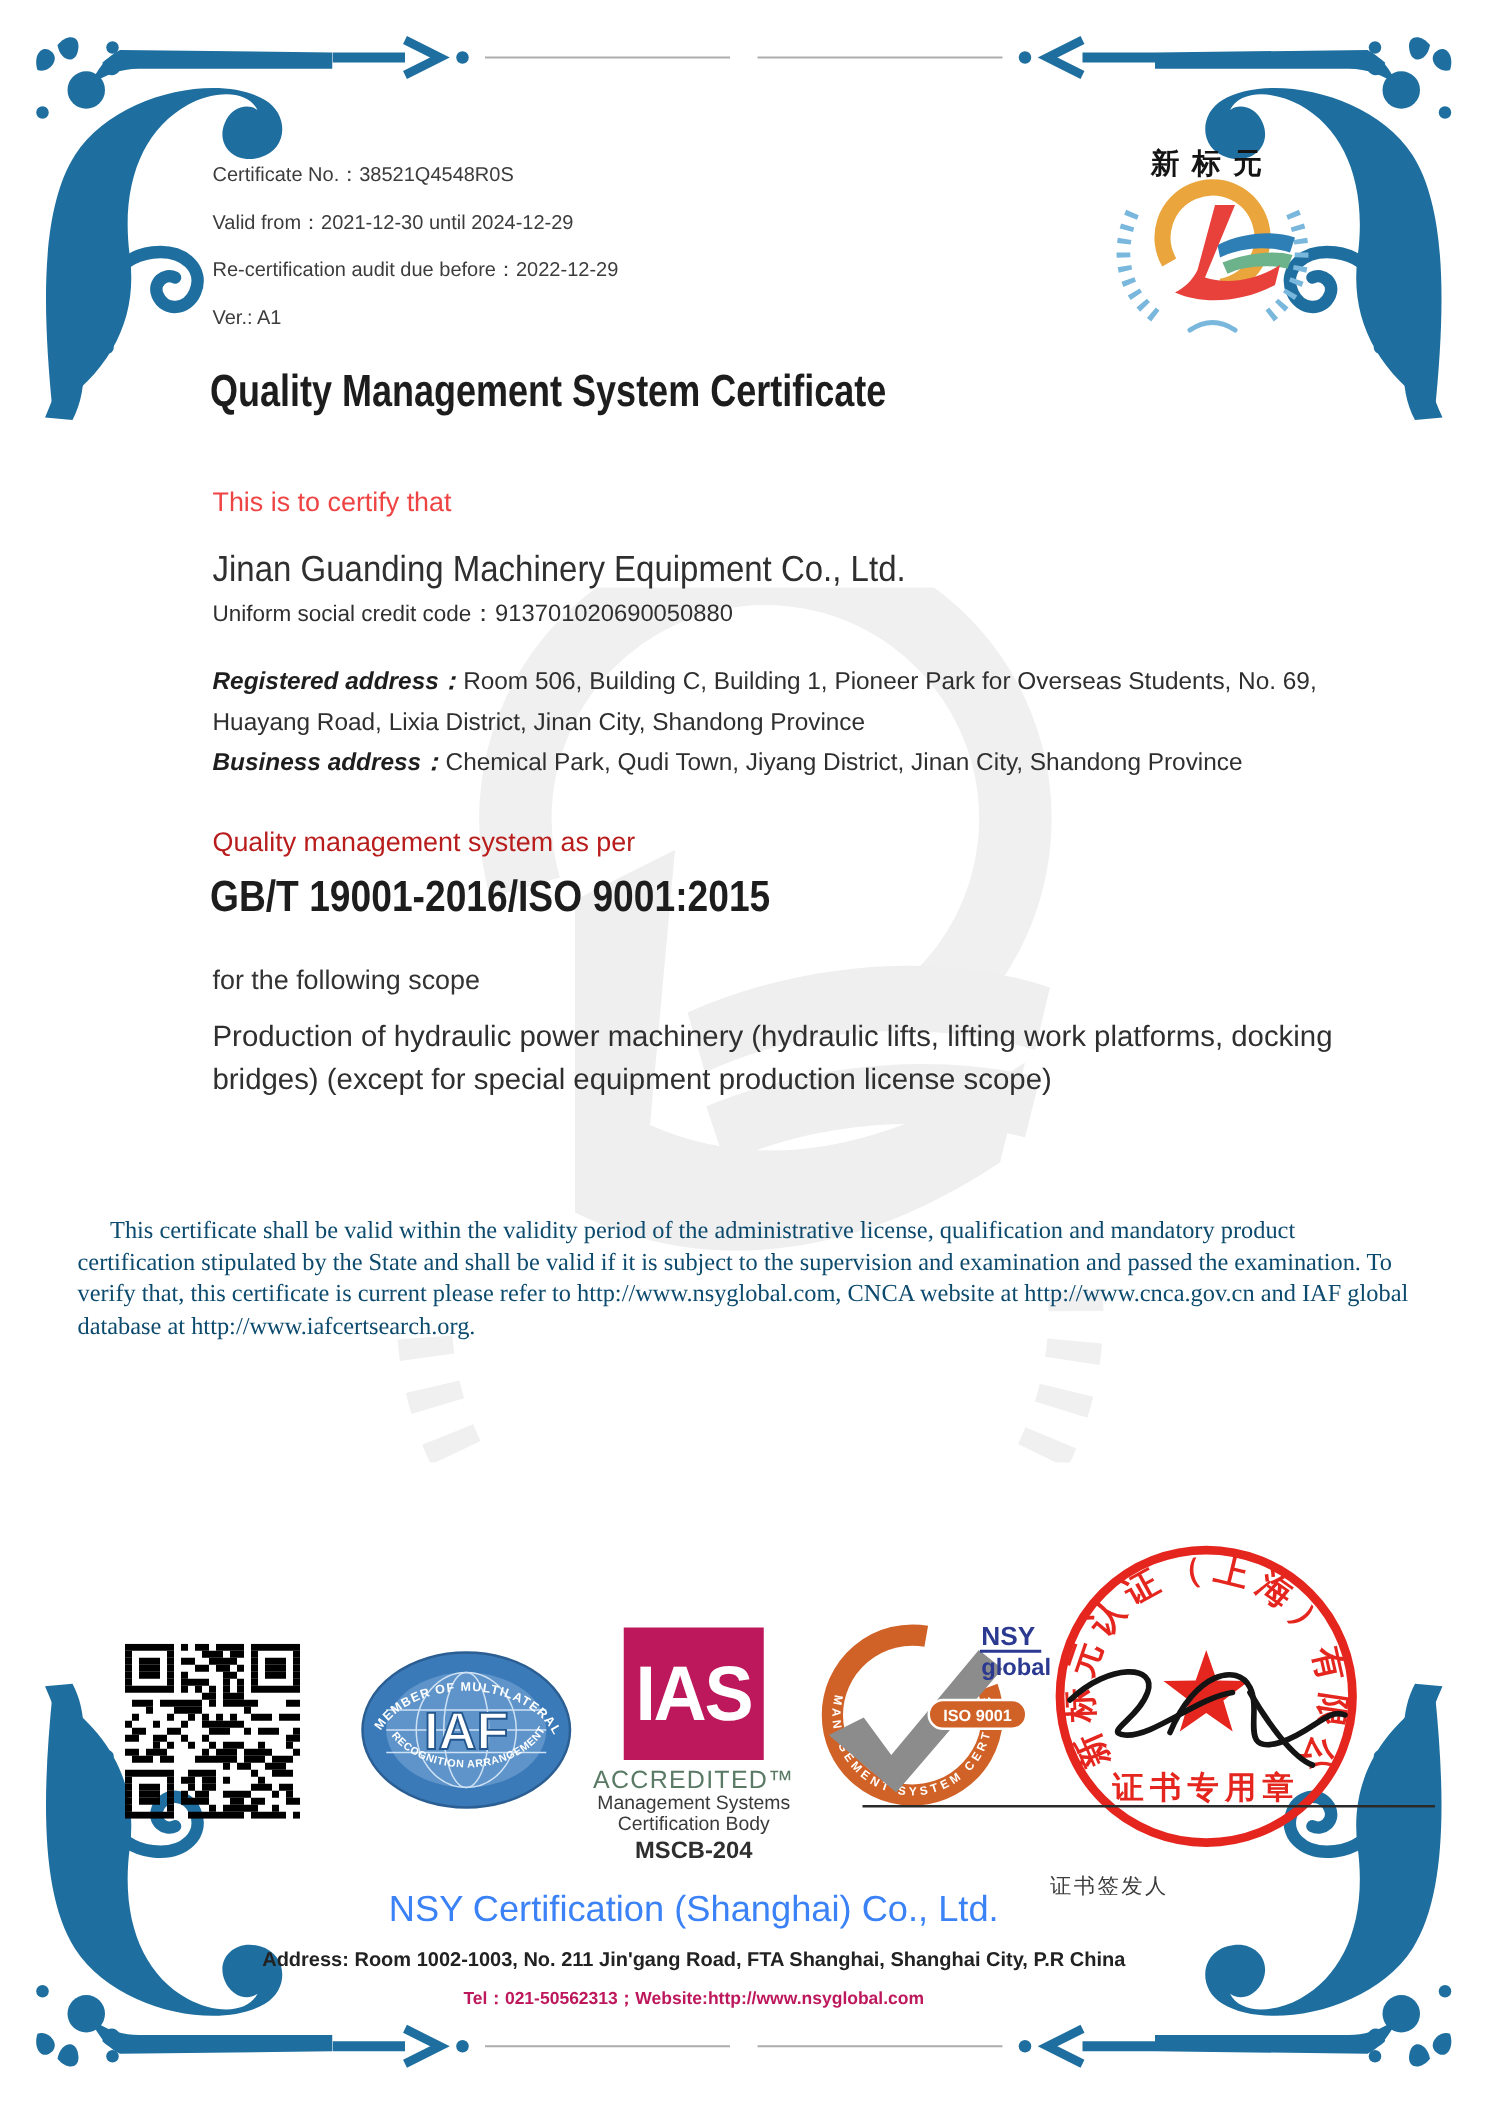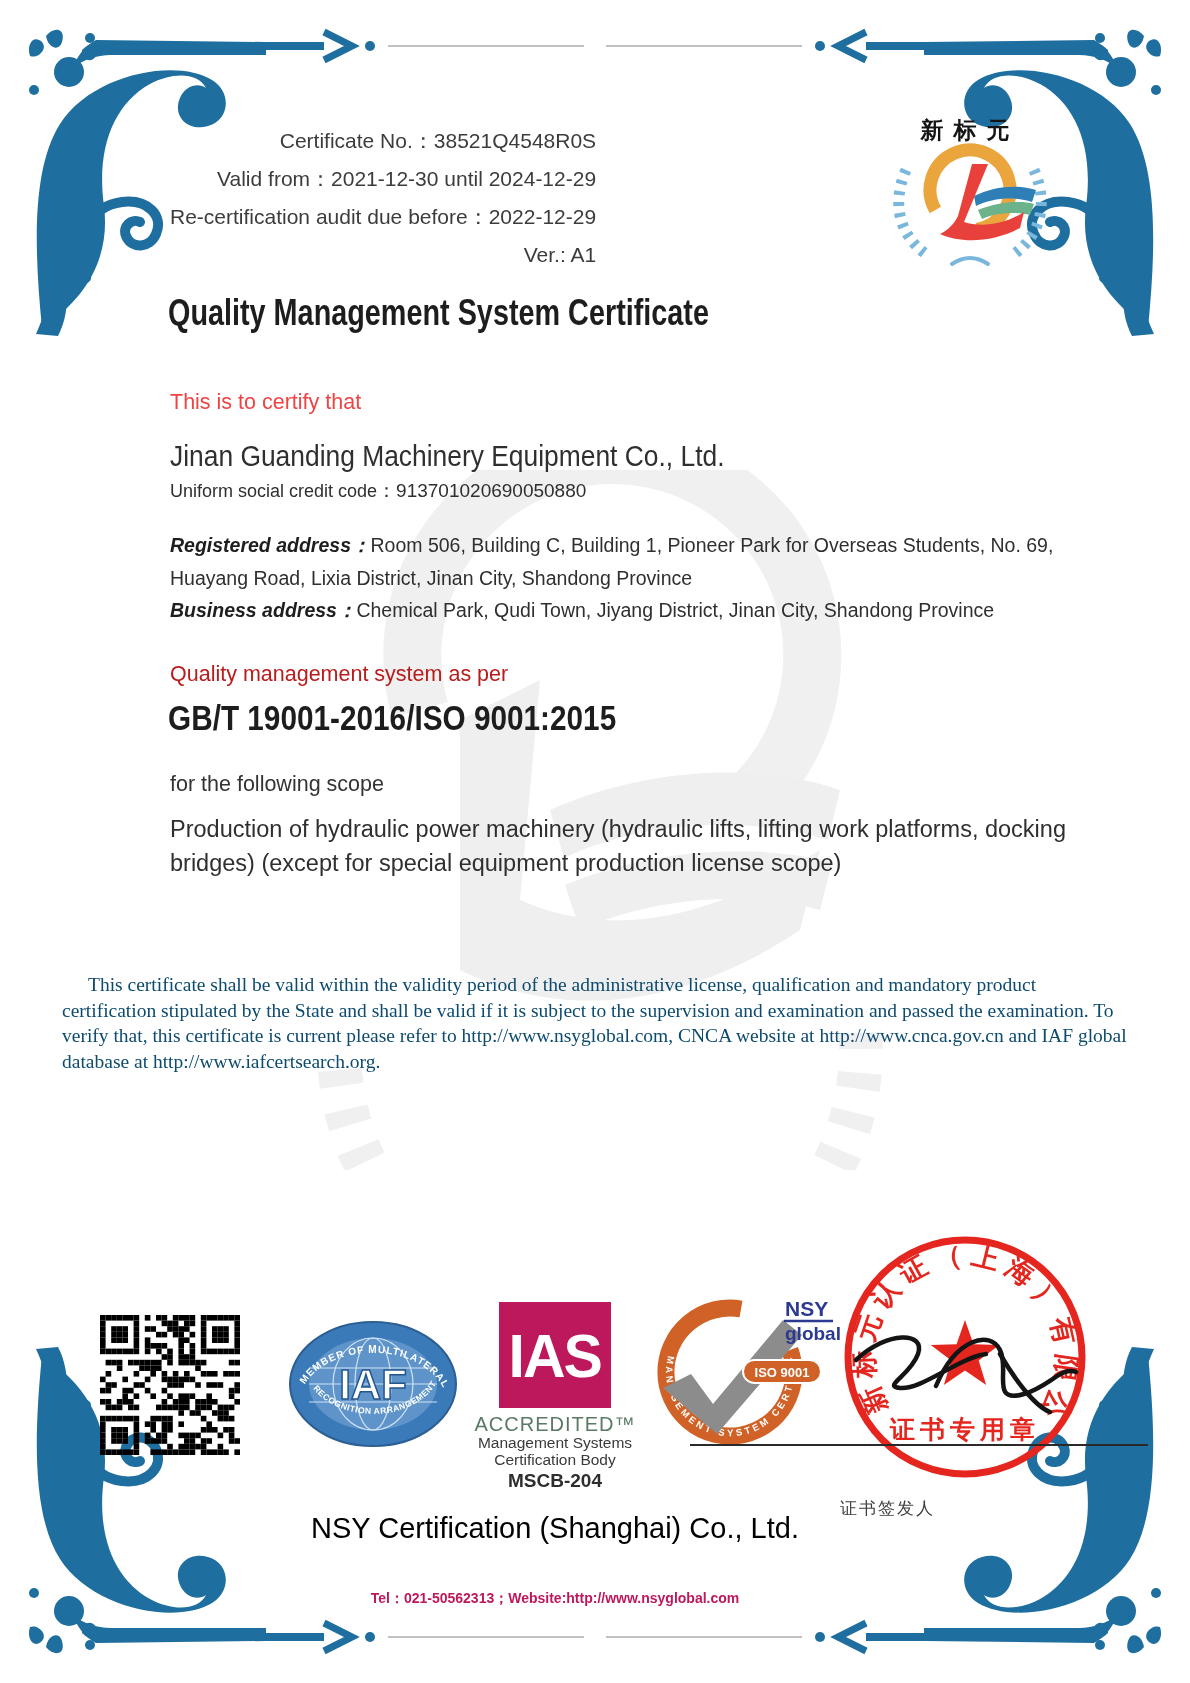--- a/index.html
+++ b/index.html
@@ -2,21 +2,21 @@
 <html><head>
 <meta charset="utf-8">
 <style>
   html,body{margin:0;padding:0;background:#fff;}
   #page{position:relative;width:1190px;height:1683px;background:#fff;overflow:hidden;
         font-family:"Liberation Sans",sans-serif;color:#3a3a3a;}
   .abs{position:absolute;}
   .z0{z-index:0;} .z1{z-index:1;} .z2{z-index:2;}
 
   
-  #header-block{left:170px;top:122px;font-size:21px;line-height:38px;color:#3c3c3c;text-align:right;}
+  #header-block{left:170px;top:122px;font-size:16px;line-height:38px;color:#3c3c3c;}
 
   
   #cert-title{left:168px;top:292px;font-size:36px;font-weight:bold;color:#1d1d1d;
     letter-spacing:0px;transform:scaleX(.8);transform-origin:left top;white-space:nowrap;}
 
   #certify-intro{left:170px;top:390px;font-size:21.5px;color:#ef4444;}
   #company-name{left:170px;top:440px;font-size:29px;color:#2f2f2f;transform:scaleX(.91);
     transform-origin:left top;white-space:nowrap;}
   #credit-line{left:170px;top:478px;color:#2f2f2f;white-space:nowrap;}
   #credit-line .lbl{font-size:18px;}
@@ -43,21 +43,21 @@
     transform:scaleX(.95);}
   #ias-accredited{margin-top:6px;color:#5a7a66;font-size:20px;letter-spacing:1px;line-height:20px;}
   .ias-small{color:#3a3a3a;font-size:15.5px;line-height:17px;}
   #ias-mscb{color:#2e2e2e;font-size:19px;font-weight:bold;line-height:22px;margin-top:2px;}
   #nsy-mark{left:635px;top:1292px;}
   #stamp{left:838px;top:1230px;}
   #sig-line{left:690px;top:1444px;width:458px;height:2px;background:#2a2a2a;}
   #signer-label{left:840px;top:1497px;font-size:17px;letter-spacing:2px;color:#3d3d3d;}
 
   
-  .footer-center{left:55px;width:1000px;text-align:center;color:#000000;}
+  .footer-center{left:55px;width:1000px;text-align:center;color:#3b82f6;}
   #footer-title{top:1512px;font-size:29px;}
   #footer-address{top:1560px;font-size:16px;font-weight:600;color:#222;}
   #footer-tel{top:1590px;font-size:14px;font-weight:600;color:#be185d;}
 </style>
 </head>
 <body>
 
 <div id="page">
 
   <svg class="abs z0" style="left:280px;top:470px;" width="640" height="700" viewBox="0 0 640 700">
@@ -569,15 +569,16 @@
     <g fill="none" stroke="#141414" stroke-width="4.5" stroke-linecap="round">
       <path d="M18,130 C50,100 88,102 80,124 C72,146 44,156 62,158 C84,160 120,128 148,124"></path>
       <path d="M98,156 C118,108 152,100 162,120 C172,140 152,174 186,164 C212,156 224,136 238,142"></path>
       <path d="M162,124 C176,148 196,176 212,182"></path>
     </g>
   </svg>
   <div class="abs z2" id="sig-line"></div>
   <div class="abs z2" id="signer-label">证书签发人</div>
 
   <div class="abs z2 footer-center" id="footer-title">NSY Certification (Shanghai) Co., Ltd.</div>
+  <div class="abs z2 footer-center" id="footer-address">Address: Room 1002-1003, No. 211 Jin'gang Road, FTA Shanghai, Shanghai City, P.R China</div>
   <div class="abs z2 footer-center" id="footer-tel">Tel：021-50562313；Website:http://www.nsyglobal.com</div>
 
 </div>
 
 </body></html>

